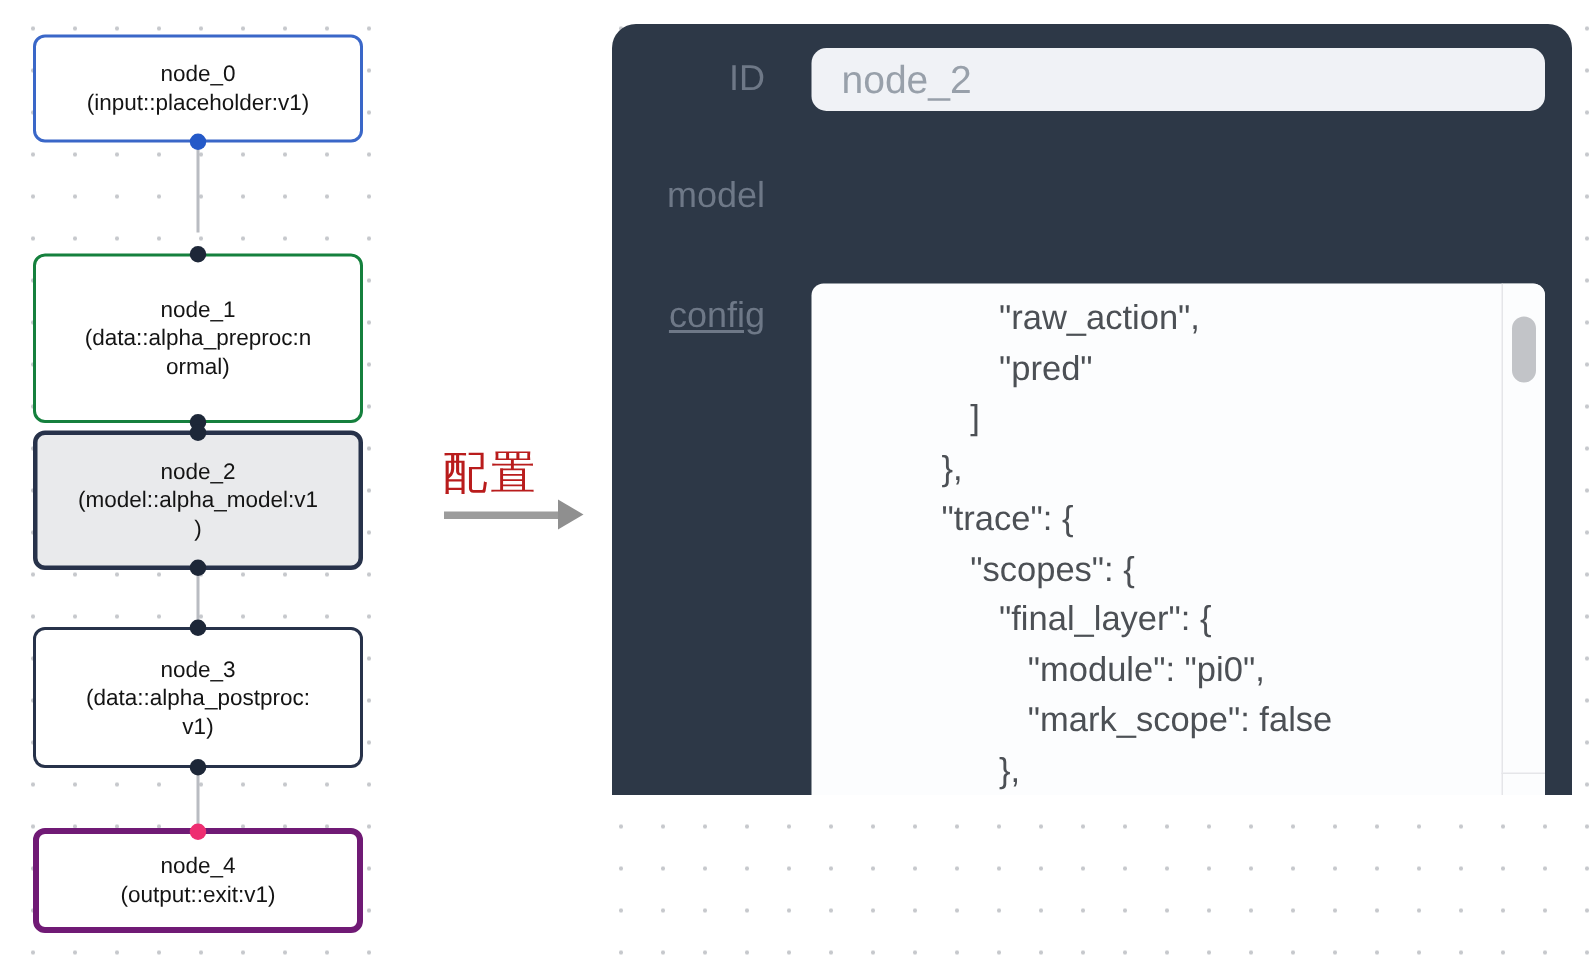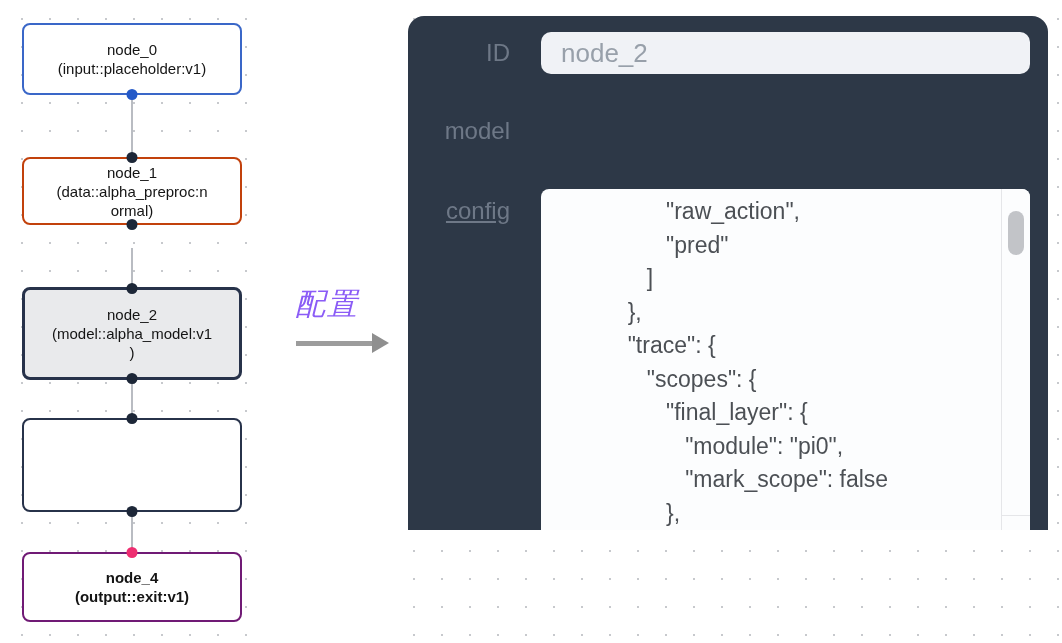--- a/index.html
+++ b/index.html
@@ -19,44 +19,44 @@
   .grid-right { left:392px; right:0; }
 
   
   .node {
     position:absolute; left:22px; width:220px;
     background:#ffffff; border-radius:8px;
     display:flex; align-items:center; justify-content:center;
     box-sizing:border-box;
   }
   .n0 { top:23px;  height:72px; border:2px solid #3a67c8; }
-  .n1 { top:157px; height:68px; border:2px solid #c2410c; }
+  .n1 { top:169px; height:113px; border:2px solid #15803d; }
   .n2 { top:287px; height:93px; border:3px solid #27324a; background:#e9eaec; }
   .n3 { top:418px; height:94px; border:2px solid #27324a; }
-  .n4 { top:552px; height:70px; border:2px solid #701a75;font-weight:bold; }
+  .n4 { top:552px; height:70px; border:4px solid #701a75; }
   .node-label {
     font-size:15px; line-height:19px; text-align:center;
     color:#141414; white-space:pre-line; width:210px;
   }
   .dot {
     position:absolute; left:50%; transform:translateX(-50%);
     width:11px; height:11px; border-radius:50%;
   }
   .dot-top { top:-7px; } .dot-bottom { bottom:-7px; }
   .dot-blue { background:#2459c8; } .dot-dark { background:#1d2738; } .dot-pink { background:#ee2e71; }
   .edge { position:absolute; left:131px; width:2px; background:#b9bcc2; }
   .e1 { top:95px;  height:60px; }
   .e2 { top:248px; height:39px; }
   .e3 { top:380px; height:38px; }
   .e4 { top:512px; height:40px; }
 
   
   .zh-label {
-    position:absolute; left:295px; top:284px; width:80px;
-    font-size:30px; color:#8b5cf6; letter-spacing:2px;font-style:italic;
+    position:absolute; left:295px; top:295px; width:80px;
+    font-size:30px; color:#b91c1c; letter-spacing:2px;
   }
   .arrow-shaft { position:absolute; left:296px; top:341px; width:78px; height:5px; background:#9c9c9c; }
   .arrow-head  {
     position:absolute; left:372px; top:333px; width:0; height:0;
     border-left:17px solid #8f8f8f;
     border-top:10.5px solid transparent; border-bottom:10.5px solid transparent;
   }
 
   
   .panel {
@@ -137,20 +137,23 @@
   <div class="node n2">
     <span class="dot dot-top dot-dark"></span>
     <div class="node-label">node_2
 (model::alpha_model:v1
 )</div>
     <span class="dot dot-bottom dot-dark"></span>
   </div>
 
   <div class="node n3">
     <span class="dot dot-top dot-dark"></span>
+    <div class="node-label">node_3
+(data::alpha_postproc:
+v1)</div>
     <span class="dot dot-bottom dot-dark"></span>
   </div>
 
   <div class="node n4">
     <span class="dot dot-top dot-pink"></span>
     <div class="node-label">node_4
 (output::exit:v1)</div>
   </div>
 
   <div class="zh-label">配置</div>

